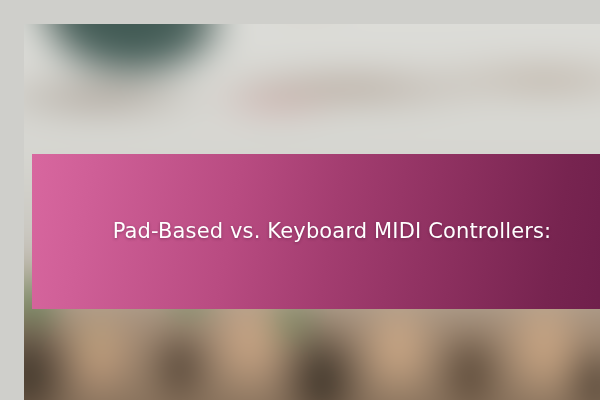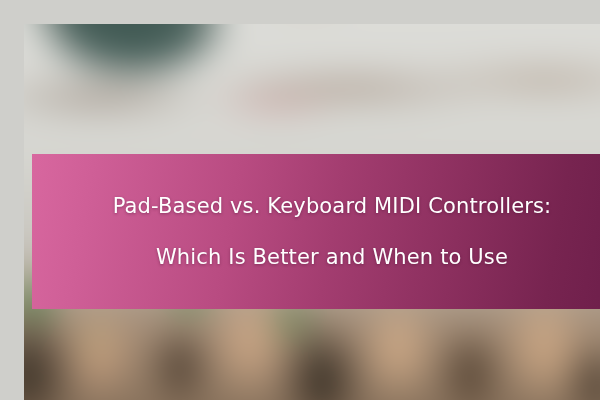--- a/index.html
+++ b/index.html
@@ -98,16 +98,15 @@
 </style>
 </head>
 <body>
 
 <div id="stage">
 
   <div class="bg-photo"></div>
 
   <div class="title-banner">
     <div class="title-line">Pad-Based vs. Keyboard MIDI Controllers:</div>
-    <div class="title-line">Which Is Better and When to Use</div>
   </div>
 
 </div>
 
 </body></html>

